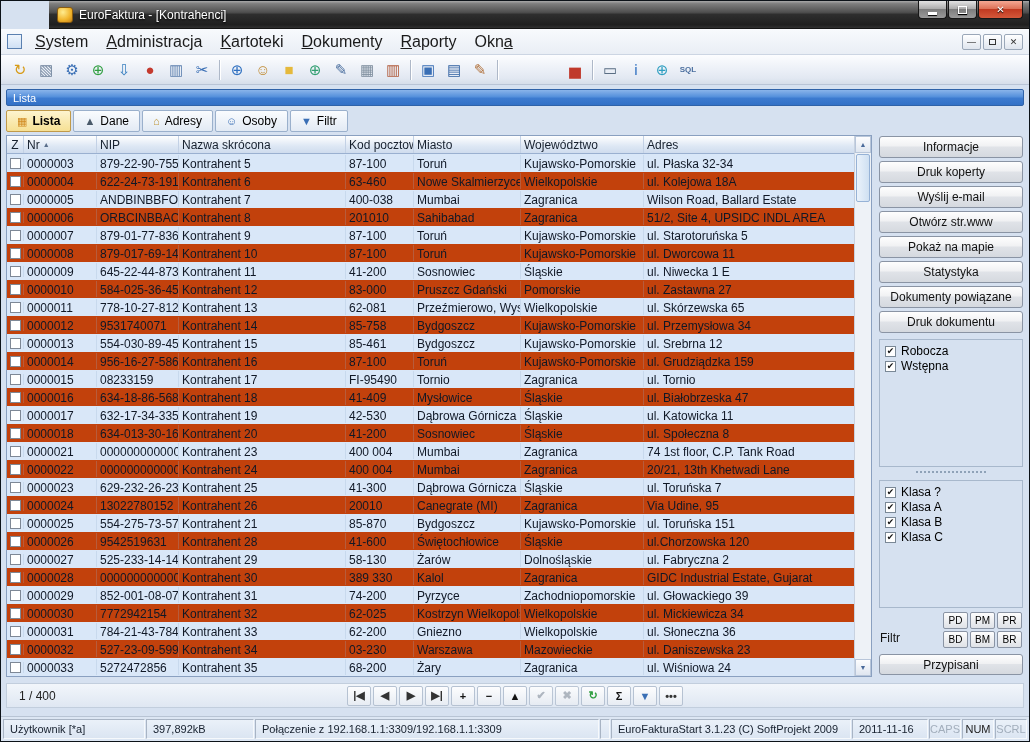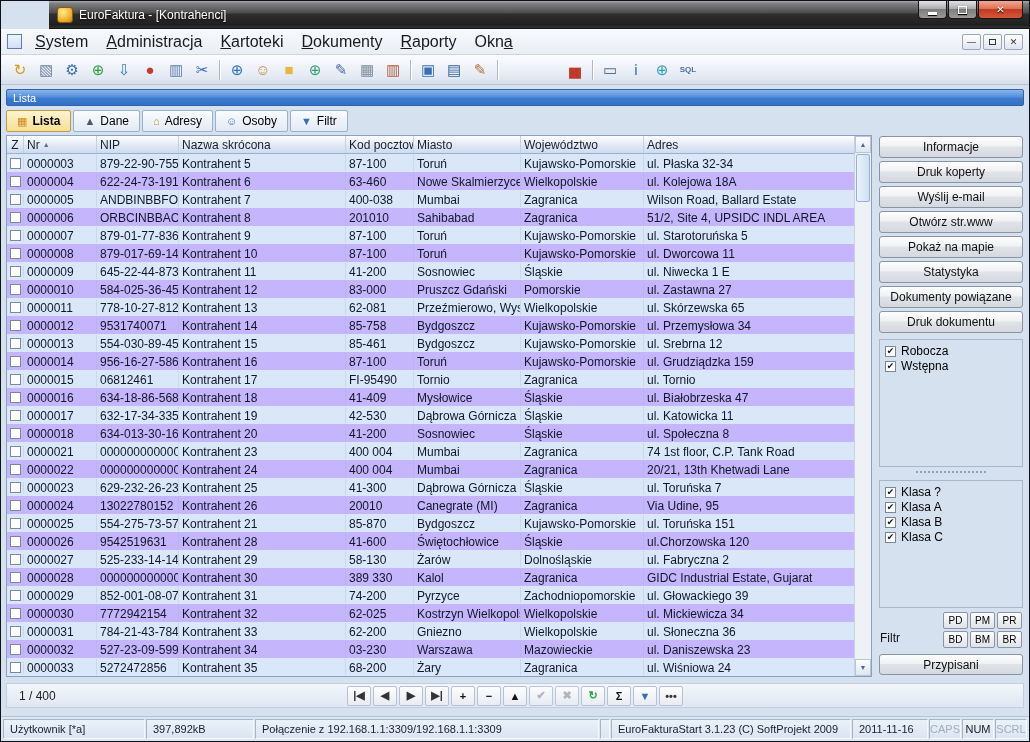--- a/index.html
+++ b/index.html
@@ -67,21 +67,21 @@
   .grid-col { flex:1; display:flex; flex-direction:column; overflow:hidden; }
   .thead { display:flex; height:18px; flex:0 0 18px; font-size:12px; color:#16202e;
            background:linear-gradient(#ffffff,#dde7f4 60%,#cfdcee); border-bottom:1px solid #9ab0d0; }
   .th { display:flex; align-items:center; gap:3px; padding:1px 3px; border-right:1px solid #c3d1e5;
         overflow:hidden; white-space:nowrap; }
   .th.c0 { justify-content:center; padding:1px 0; }
   .sort-arrow { font-size:7px; color:#5a6e8a; }
   .tbody { flex:1; overflow:hidden; }
   .tr { display:flex; height:18px; font-size:12px; color:#101826;align-items:center; }
   .tr.alt { background:#d9e7f8; }
-  .tr.plain { background:#c4b5fd; }
+  .tr.plain { background:#c2410c; }
   .td { padding:2px 3px 0 3px; border-right:1px solid rgba(150,175,205,.25); overflow:hidden; white-space:nowrap; }
   .zc { display:flex; align-items:center; justify-content:center; padding:0; }
   .cb { width:11px; height:11px; border:1px solid #7e8896; background:#fff; }
   .c0 { width:17px; flex:0 0 17px; } .c1 { width:73px; flex:0 0 73px; }
   .c2 { width:82px; flex:0 0 82px; } .c3 { width:167px; flex:0 0 167px; }
   .c4 { width:68px; flex:0 0 68px; } .c5 { width:107px; flex:0 0 107px; }
   .c6 { width:123px; flex:0 0 123px; } .c7 { flex:1; border-right:none; }
   .vscroll { width:17px; flex:0 0 17px; background:#eef2f7; border-left:1px solid #c8d2e0;
              display:flex; flex-direction:column; }
   .sb-btn { height:17px; flex:0 0 17px; display:flex; align-items:center; justify-content:center;
@@ -450,21 +450,21 @@
                 <div class="td c4">87-100</div>
                 <div class="td c5">Toruń</div>
                 <div class="td c6">Kujawsko-Pomorskie</div>
                 <div class="td c7">ul. Grudziądzka 159</div>
               </div>
               <div class="tr alt">
                 <div class="td c0 zc">
                   <span class="cb"></span>
                 </div>
                 <div class="td c1">0000015</div>
-                <div class="td c2">06812461</div>
+                <div class="td c2">08233159</div>
                 <div class="td c3">Kontrahent 17</div>
                 <div class="td c4">FI-95490</div>
                 <div class="td c5">Tornio</div>
                 <div class="td c6">Zagranica</div>
                 <div class="td c7">ul. Tornio</div>
               </div>
               <div class="tr plain">
                 <div class="td c0 zc">
                   <span class="cb"></span>
                 </div>

